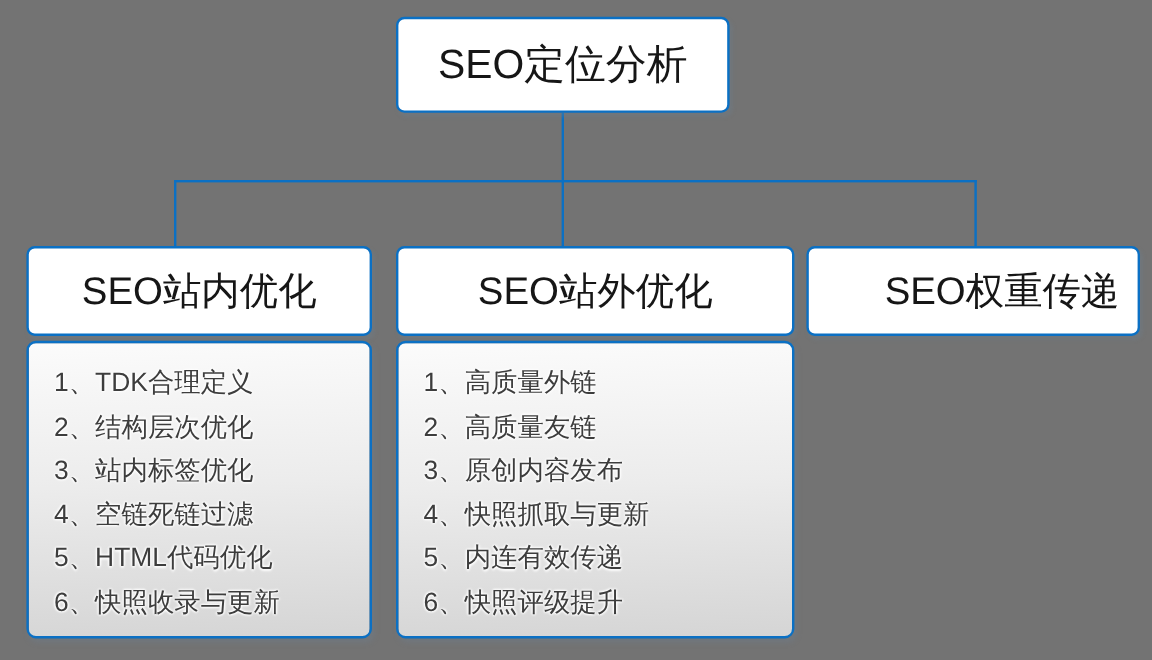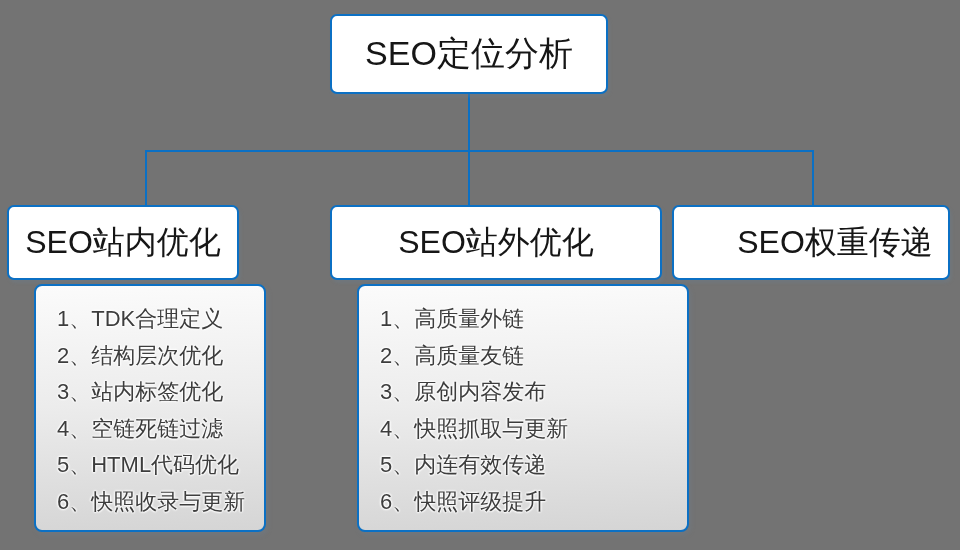--- a/index.html
+++ b/index.html
@@ -40,23 +40,22 @@
   }
   .list {
     top: 284px; height: 248px;
     background: linear-gradient(178deg,
       var(--list-gradient-top, #fbfbfb) 0%,
       #ececec 48%,
       var(--list-gradient-bottom, #d5d5d5) 100%);
     box-shadow: 2px 3px 4px rgba(110, 125, 140, 0.4);
     padding: 15px 8px 0 21px;
     border-radius: 8px;
-    margin-left: 27px;
   }
-  .c1 { left: 7px;   width: 232px; }
+  .c1 { left: 22px;   width: 288px; }
   .c2 { left: 330px; width: 332px; }
   .c3 { left: 672px; width: 278px; padding-left: 48px; }
   .item {
     font-size: 22px;
     line-height: 36.5px;
     color: var(--item-text, #3d3d3d);
     white-space: nowrap;
     text-shadow: 0 1px 2px #fff, 1px 0 2px #fff, -1px 0 2px #fff, 0 -1px 2px #fff;
   }
   .line {

